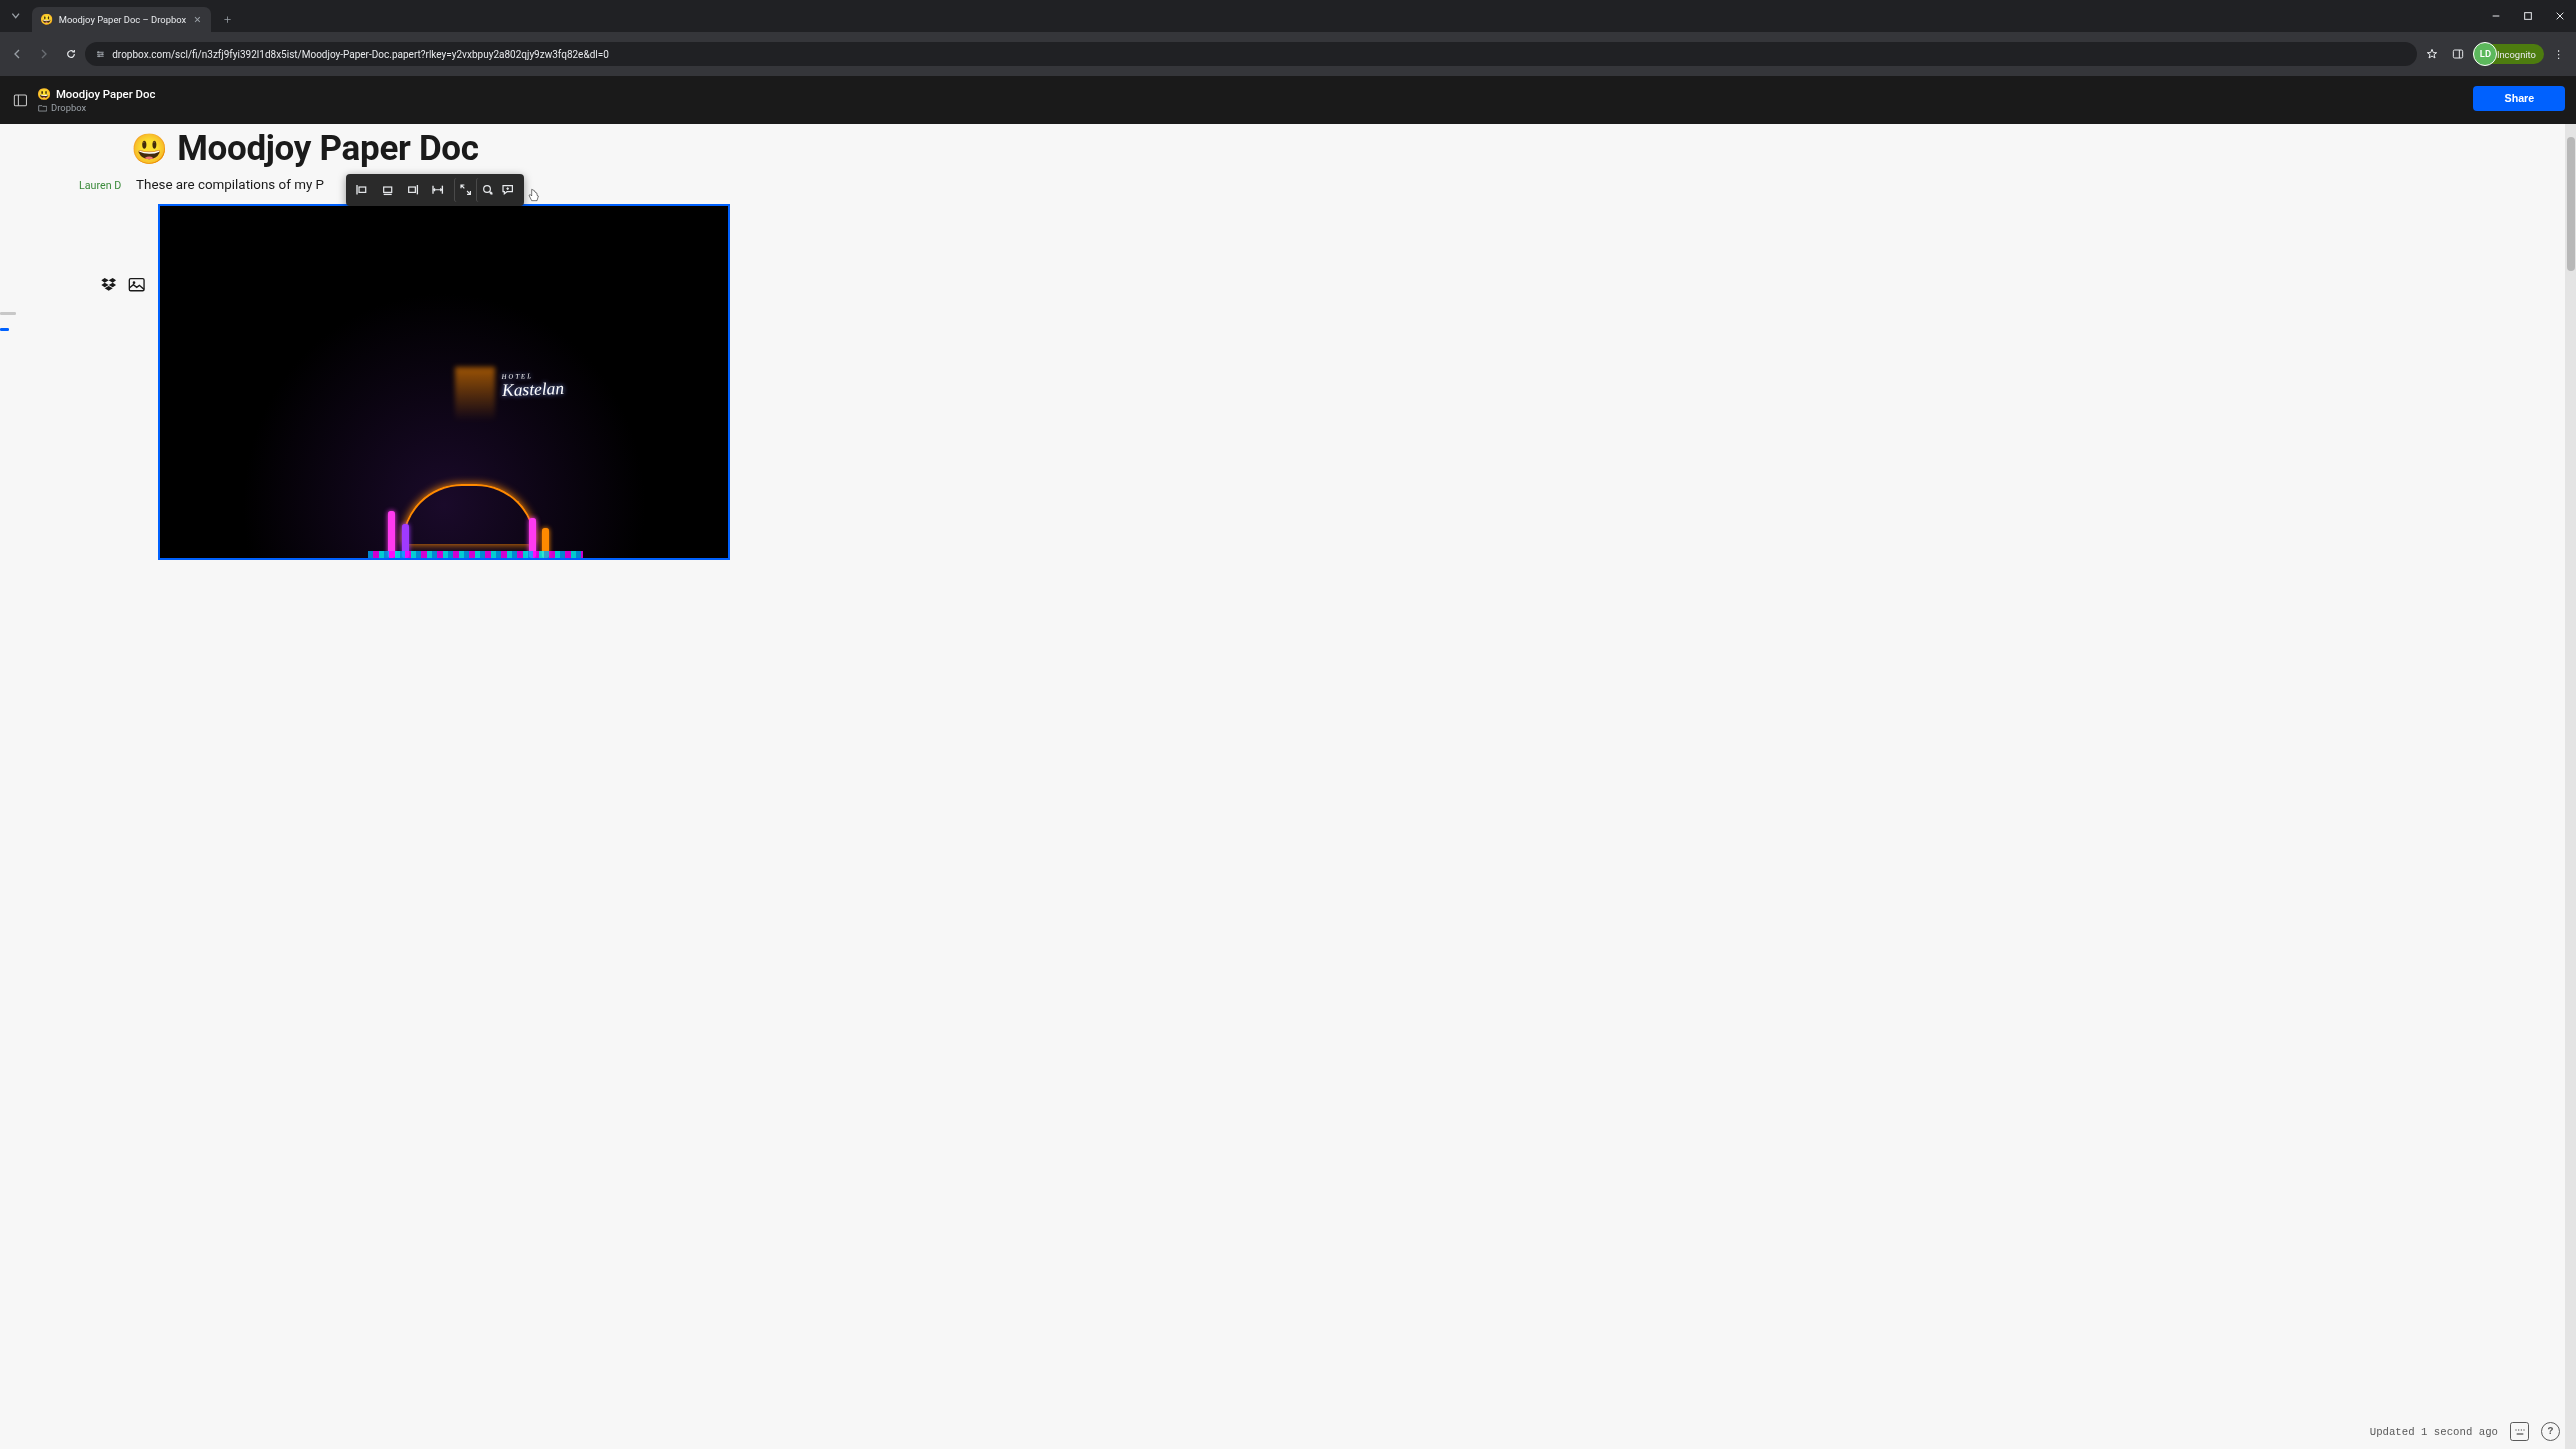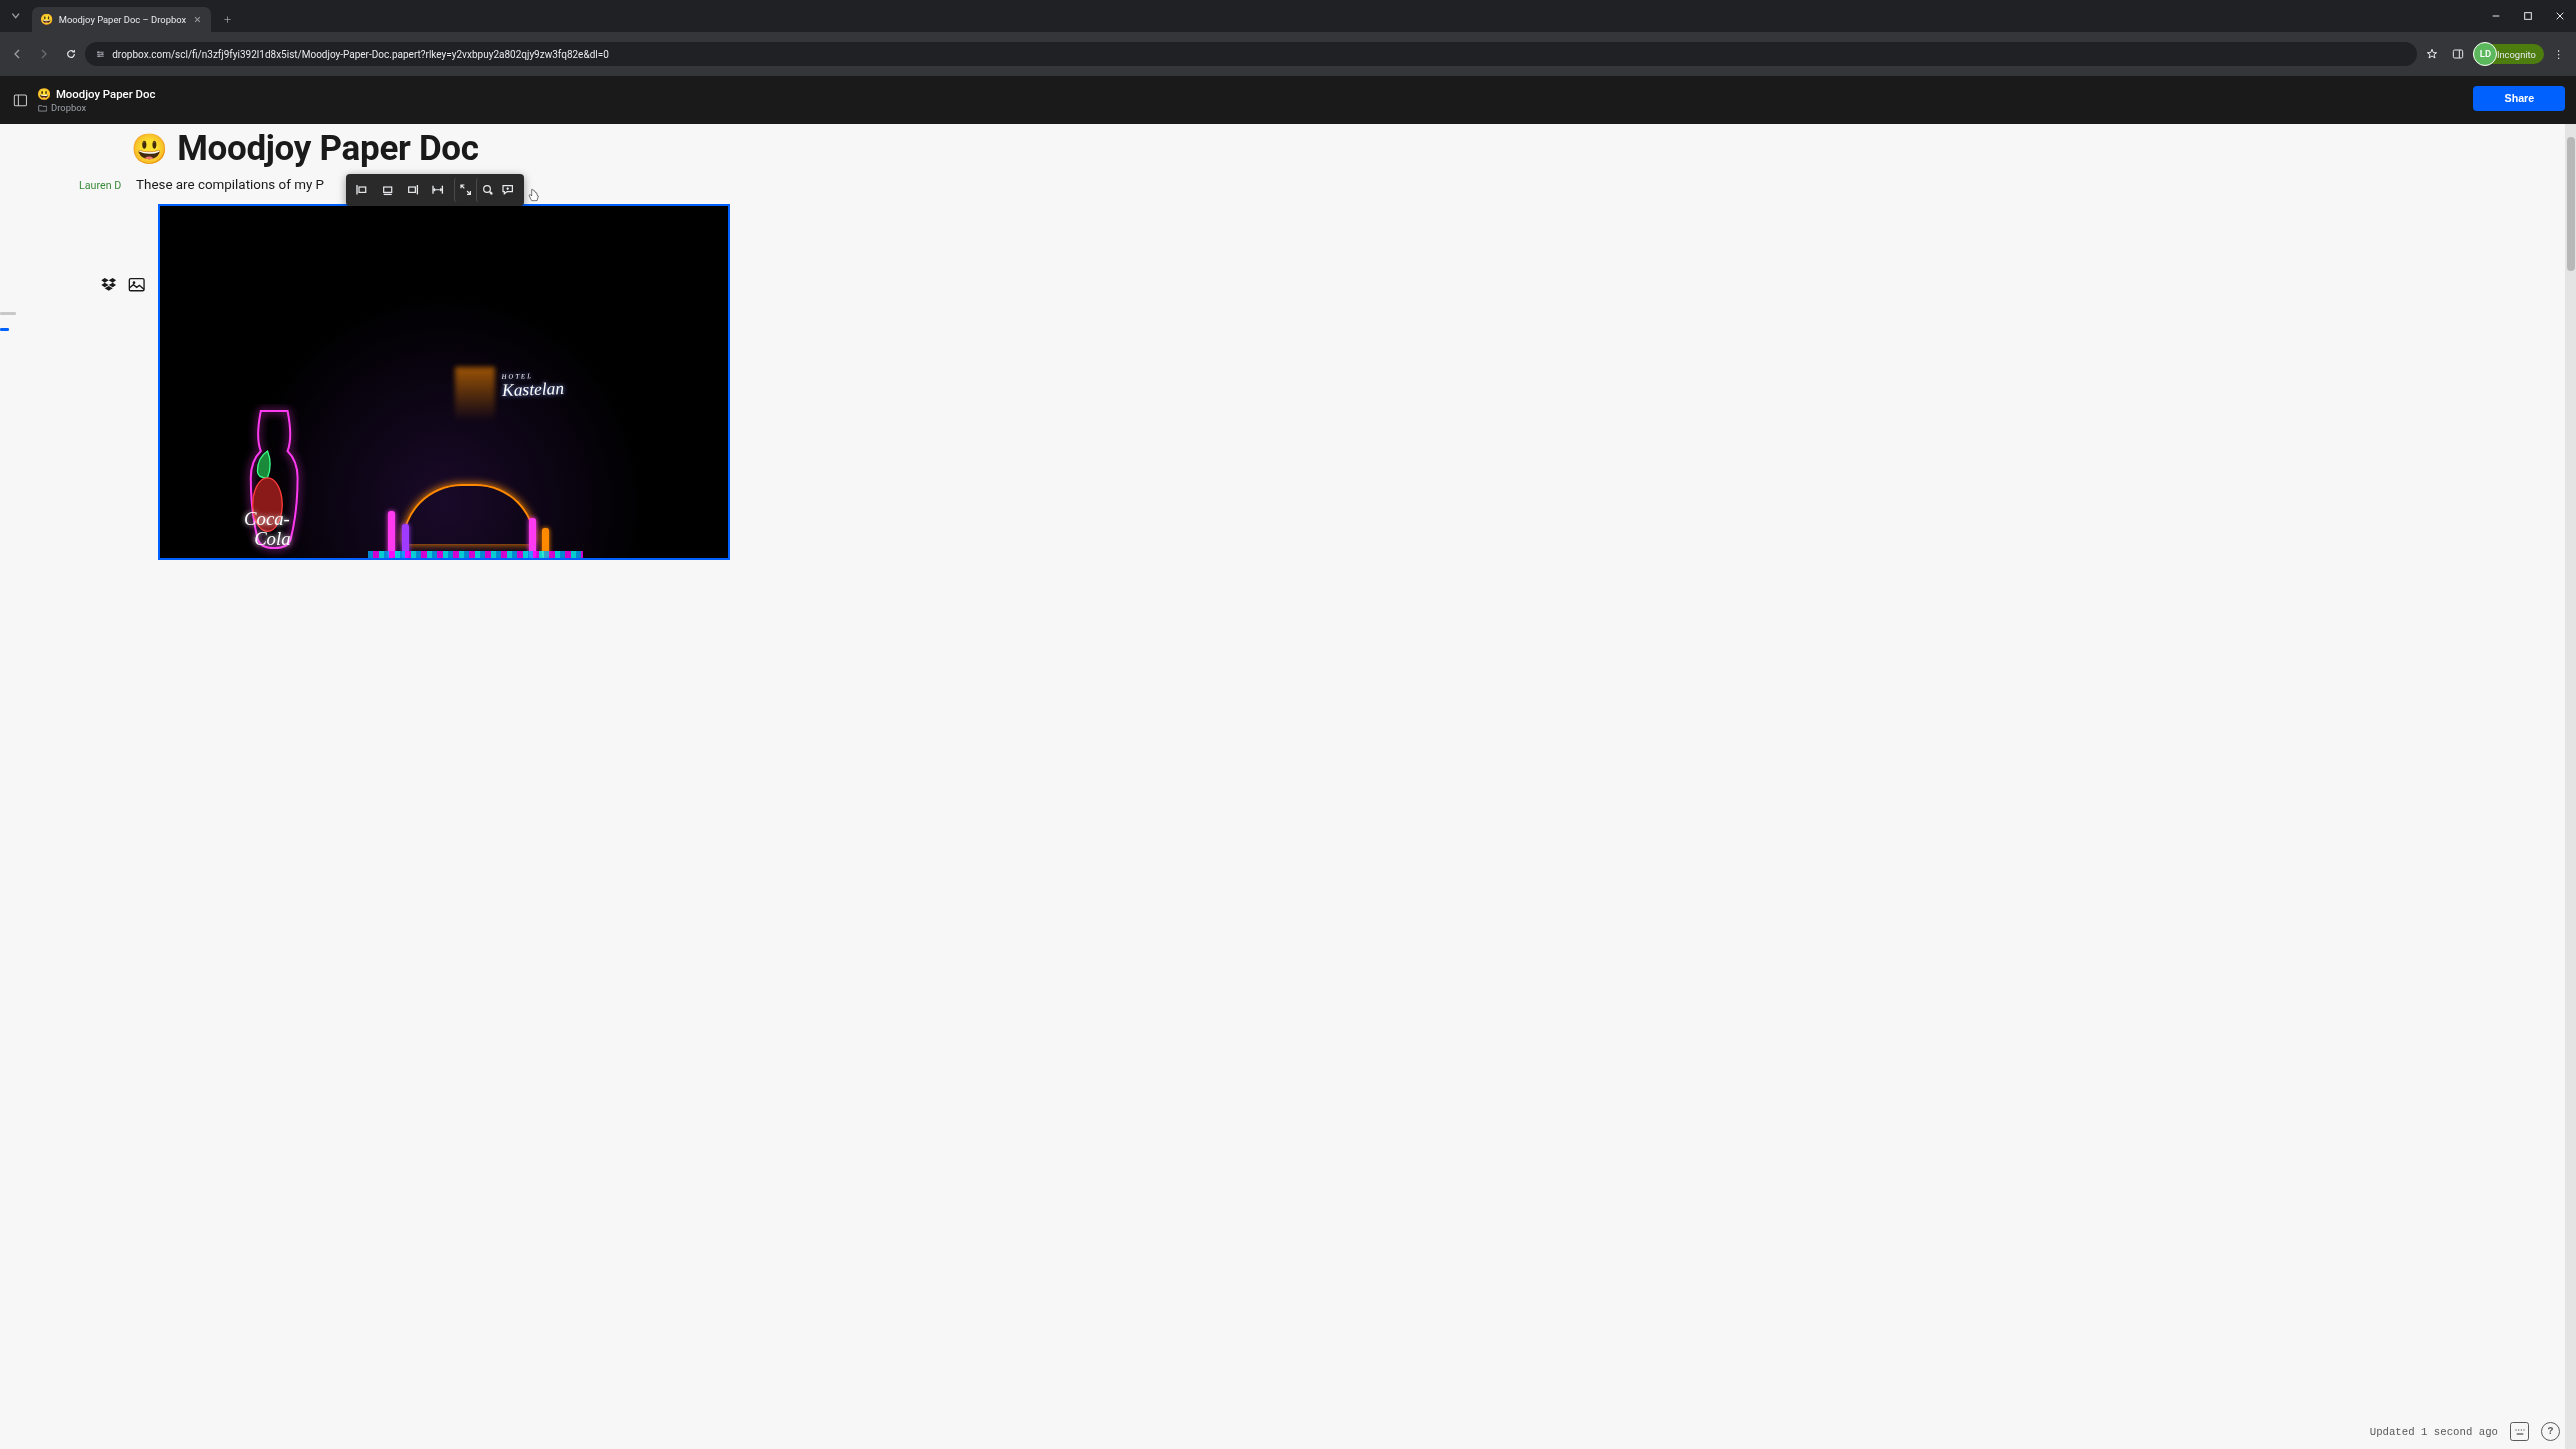--- a/index.html
+++ b/index.html
@@ -282,29 +282,20 @@
           </div>
         </div>
 
         <div class="image-frame">
           <div class="neon-scene">
             <div class="glow-tower"></div>
             <div class="hotel-sign">
               <span style="font-size:6.7px;letter-spacing:2px;display:block">HOTEL</span>
               <span class="hotel-sub">Kastelan</span>
             </div>
-            <div class="bottle">
-              <svg viewBox="0 0 160 240">
-                <path d="M70 10q-8 40 0 60q-15 15-15 40q0 50 10 90q3 15 25 15t25-15q10-40 10-90q0-25-15-40q8-20 0-60z" fill="none" stroke="#ff3af0" stroke-width="3" style="filter:drop-shadow(0 0 6px #ff3af0)"></path>
-                <path d="M65 100q0-20 15-30q8 20 0 40q-15 0-15-10" fill="#1a8a3a" stroke="#3aff8a" stroke-width="2"></path>
-                <ellipse cx="80" cy="150" rx="22" ry="40" fill="#8a1a1a" stroke="#ff3a3a" stroke-width="2"></ellipse>
-                <text x="45" y="180" fill="#fff" font-family="cursive" font-size="28" font-style="italic" style="filter:drop-shadow(0 0 4px #fff)">Coca-</text>
-                <text x="60" y="210" fill="#fff" font-family="cursive" font-size="28" font-style="italic" style="filter:drop-shadow(0 0 4px #fff)">Cola</text>
-              </svg>
-            </div>
             <div class="neon-base">
               <div class="neon-arc"></div>
               <div class="neon-bar" style="left:20px;height:47px;background:#ff3af0;color:#ff3af0"></div>
               <div class="neon-bar" style="left:34px;height:34px;background:#a03aff;color:#a03aff"></div>
               <div class="neon-bar" style="left:161px;height:40px;background:#ff3af0;color:#ff3af0"></div>
               <div class="neon-bar" style="left:174px;height:30px;background:#ff8a00;color:#ff8a00"></div>
               <div class="neon-strip"></div>
             </div>
           </div>
         </div>

